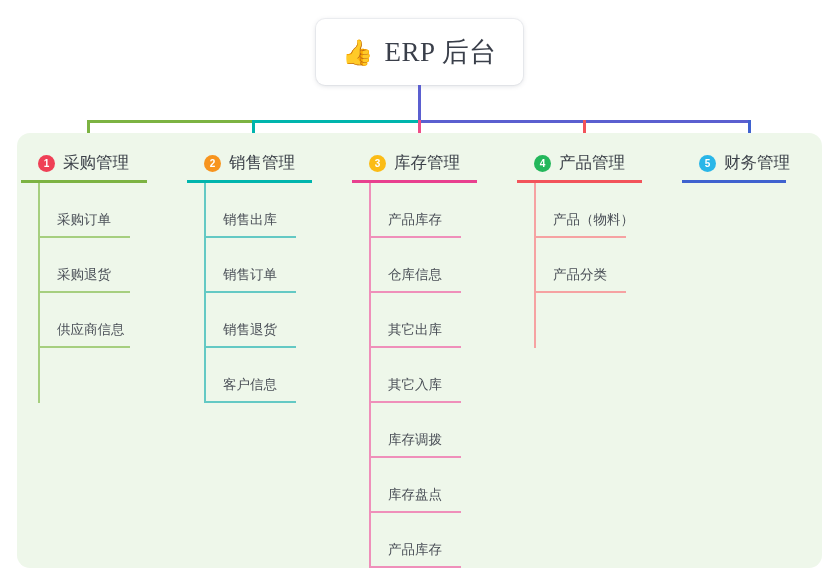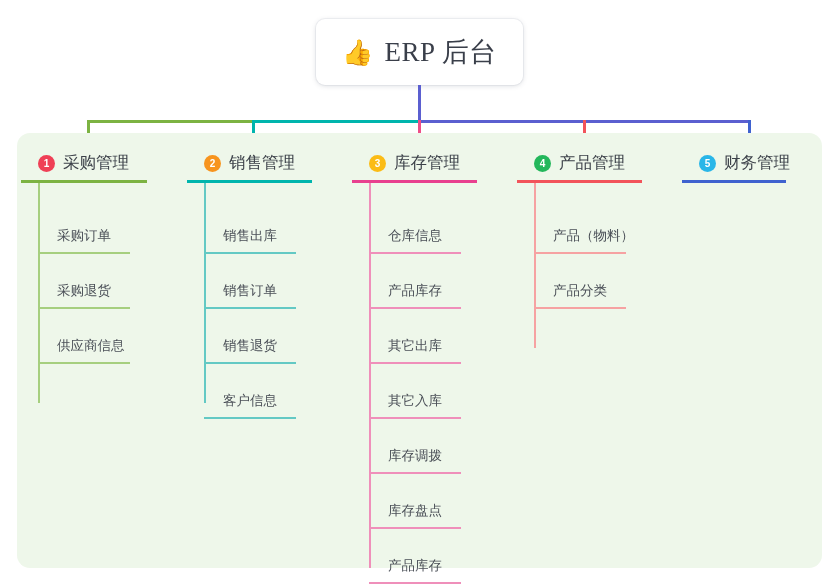--- a/index.html
+++ b/index.html
@@ -50,21 +50,21 @@
     width: 17px; height: 17px; border-radius: 50%;
     color: #fff; font-size: 10px; font-weight: 700;
     display: flex; align-items: center; justify-content: center;
     flex: 0 0 auto;
   }
   .col-title {
     font-size: 16.5px; color: #3c4149; white-space: nowrap;
   }
   .head-rule { height: 3px; margin-left: 4px; }
 
-  .items { position: relative; padding-top: 16px; }
+  .items { position: relative; padding-top: 0; }
   .stem { position: absolute; left: 21px; top: 0; width: 2px; }
 
   .item {
     position: relative;
     height: 55px;
     display: flex; align-items: flex-end;
   }
   .item-label {
     position: absolute;
     left: 40px; bottom: 9px;
@@ -152,25 +152,25 @@
       </div>
       <div class="col" style="left: 348px; top: 146px; width: 165px;">
         <div class="col-head">
           <span class="badge" style="background: rgb(251, 188, 22);">3</span>
           <span class="col-title">库存管理</span>
         </div>
         <div class="head-rule" style="background: rgb(232, 64, 143); width: 125px; margin-left: 4px;"></div>
         <div class="items">
           <div class="stem" style="background: rgb(239, 143, 186); height: 385px;"></div>
           <div class="item">
+            <span class="item-label">产品库存</span>
+            <span class="item-rule" style="background: rgb(239, 143, 186); width: 92px;"></span>
+          </div>
+          <div class="item">
             <span class="item-label">仓库信息</span>
-            <span class="item-rule" style="background: rgb(239, 143, 186); width: 92px;"></span>
-          </div>
-          <div class="item">
-            <span class="item-label">产品库存</span>
             <span class="item-rule" style="background: rgb(239, 143, 186); width: 92px;"></span>
           </div>
           <div class="item">
             <span class="item-label">其它出库</span>
             <span class="item-rule" style="background: rgb(239, 143, 186); width: 92px;"></span>
           </div>
           <div class="item">
             <span class="item-label">其它入库</span>
             <span class="item-rule" style="background: rgb(239, 143, 186); width: 92px;"></span>
           </div>

